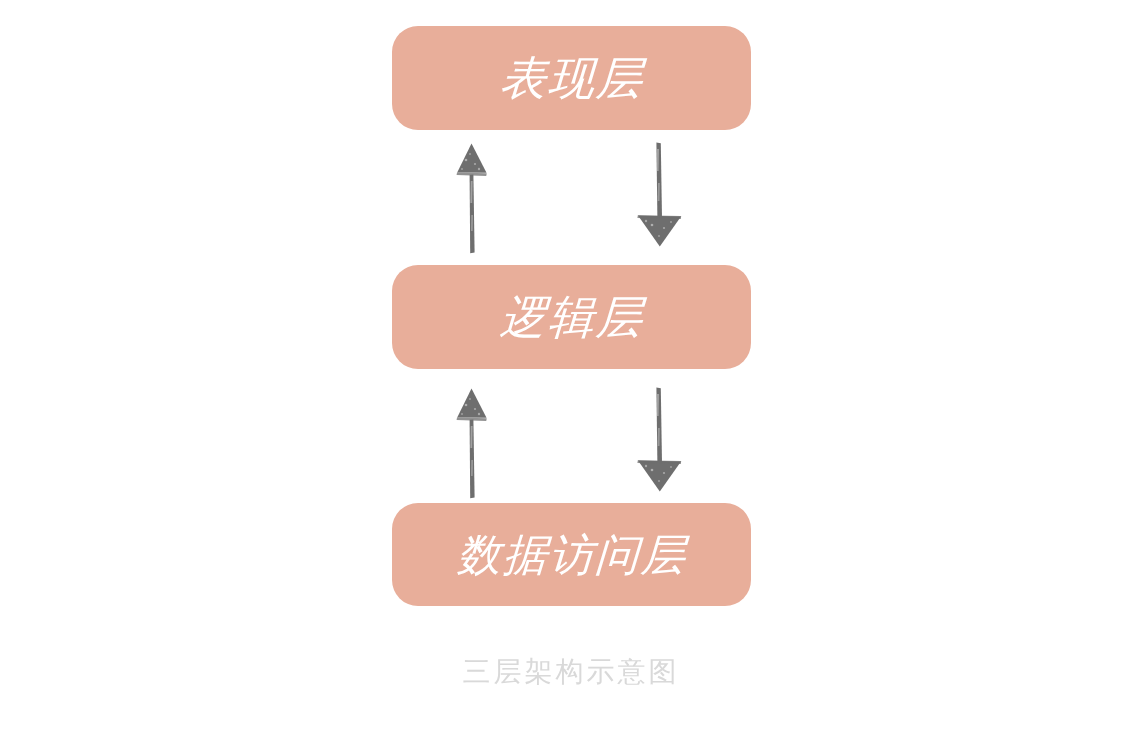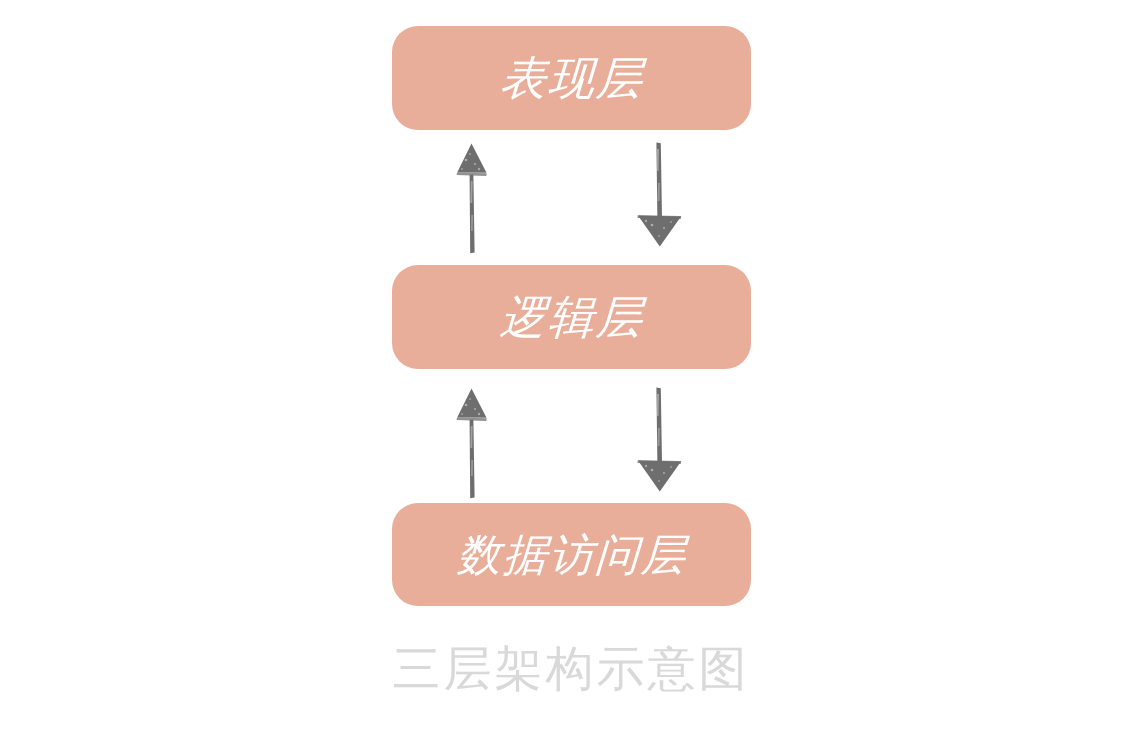--- a/index.html
+++ b/index.html
@@ -51,26 +51,26 @@
   .arrow-svg {
     position: absolute;
     overflow: visible;
   }
   #arrow-group-0 { left: 430px; top: 133px; width: 270px; height: 130px; }
   #arrow-group-1 { left: 430px; top: 378px; width: 270px; height: 130px; }
 
   .caption {
     position: absolute;
     left: 0;
-    top: 644px;
+    top: 658px;
     width: 1142px;
     text-align: center;
     color: #d9d9d9;
     font-family: "DejaVu Sans", sans-serif;
-    font-size: 48px;
+    font-size: 28px;
     letter-spacing: 3px;
     line-height: 1;
     white-space: nowrap;
     user-select: none;
   }
 </style>
 </head>
 <body>
 
 <div id="diagram-root">

